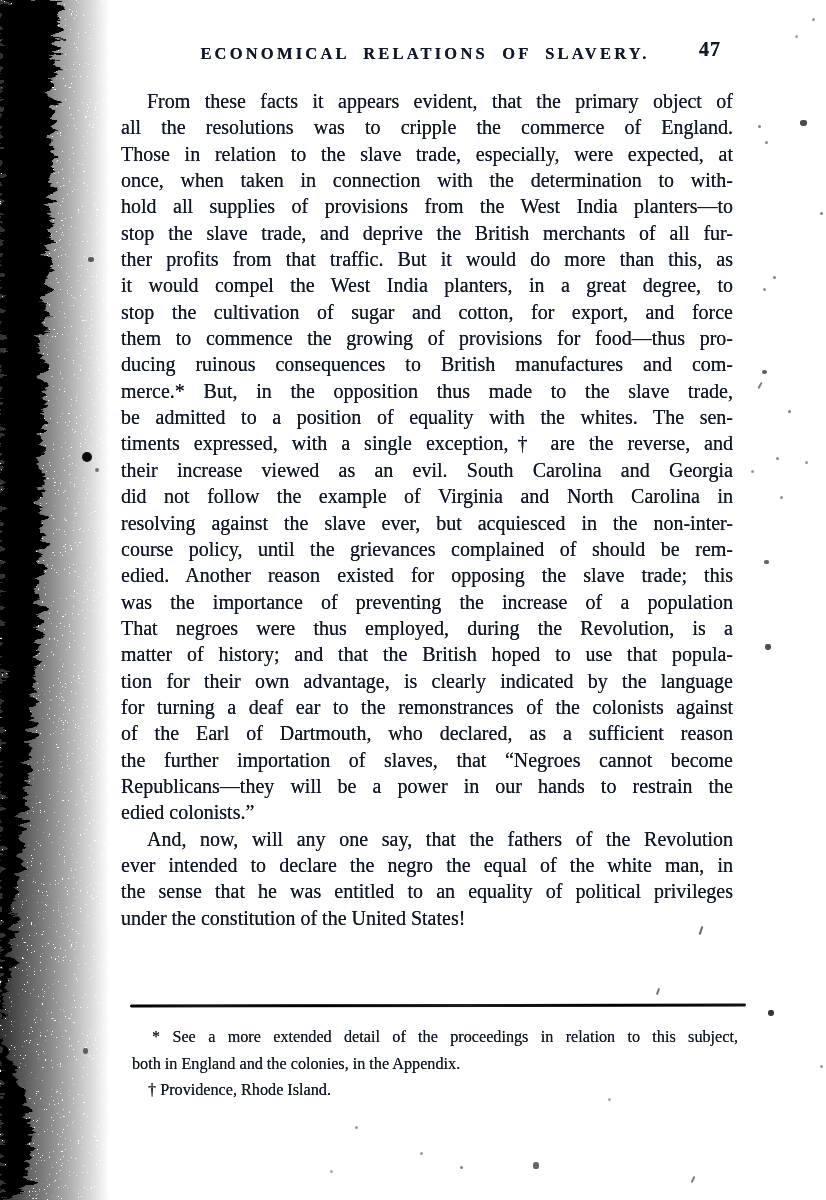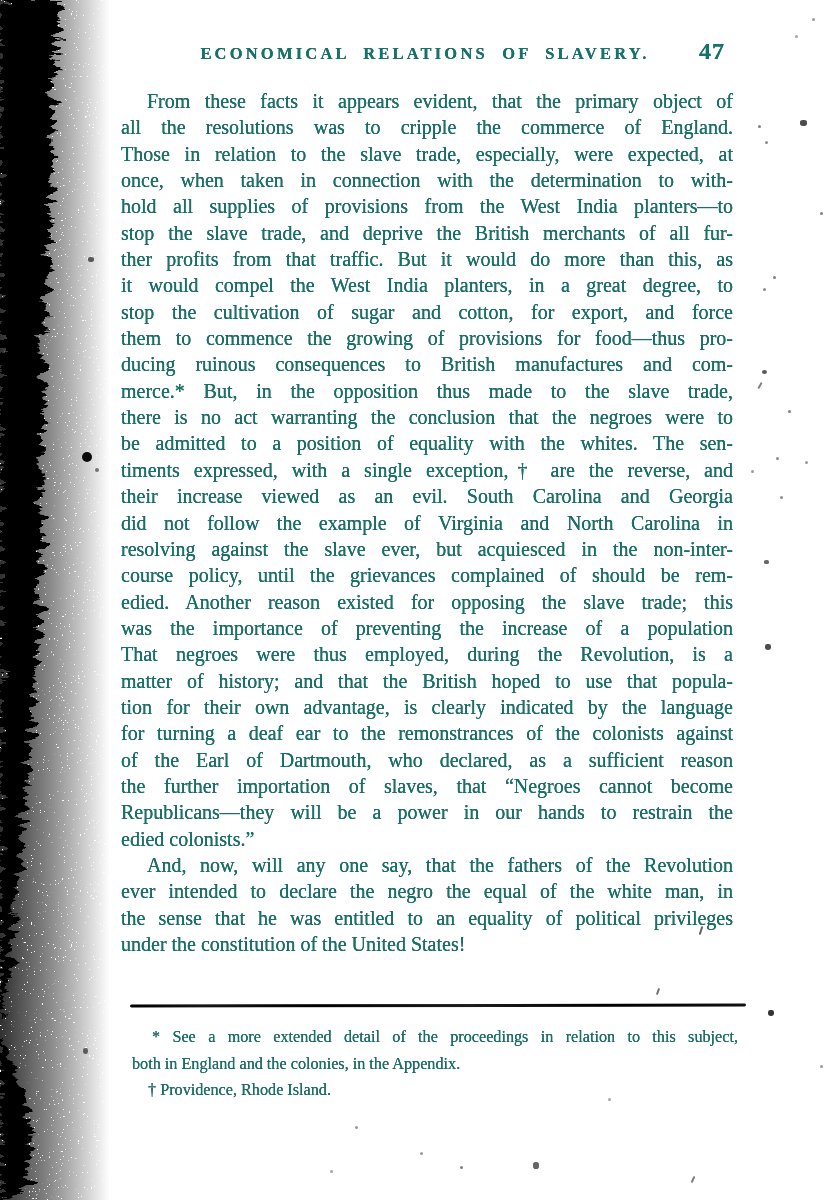--- a/index.html
+++ b/index.html
@@ -1,28 +1,28 @@
 <!DOCTYPE html>
 <html><head>
 <meta charset="utf-8">
 <style>
   html,body{margin:0;padding:0;background:#e8e8e8;}
   .page{
     position:relative;width:826px;height:1200px;background:#ffffff;
-    font-family:"Liberation Serif","DejaVu Serif",serif;color:#0f766e;
+    font-family:"Liberation Serif","DejaVu Serif",serif;color:#0f172a;
     overflow:hidden;margin:0 auto;
   }
   
   .header-title{
     position:absolute;left:155px;top:44px;width:540px;text-align:center;
     font-size:16.5px;font-weight:700;letter-spacing:3.2px;word-spacing:7px;
     text-shadow:0 0 .5px rgba(16,16,16,.8);
   }
   .page-number{
-    position:absolute;left:699px;top:38px;font-size:24px;font-weight:700;
+    position:absolute;left:699px;top:38px;font-size:20px;font-weight:700;
     letter-spacing:1px;text-shadow:0 0 .5px rgba(16,16,16,.8);
   }
   
   .body-text{
     position:absolute;left:121px;top:88px;width:612px;
     font-size:20px;line-height:26.35px;
     text-shadow:0 0 .45px rgba(16,16,16,.85);
   }
   .tline{text-align:justify;text-align-last:justify;}
   .tline.nj{text-align-last:left;}
@@ -81,21 +81,20 @@
         <div class="tline">Those in relation to the slave trade, especially, were expected, at</div>
         <div class="tline">once, when taken in connection with the determination to with-</div>
         <div class="tline">hold all supplies of provisions from the West India planters—to</div>
         <div class="tline">stop the slave trade, and deprive the British merchants of all fur-</div>
         <div class="tline">ther profits from that traffic.  But it would do more than this, as</div>
         <div class="tline">it would compel the West India planters, in a great degree, to</div>
         <div class="tline">stop the cultivation of sugar and cotton, for export, and force</div>
         <div class="tline">them to commence the growing of provisions for food—thus pro-</div>
         <div class="tline">ducing ruinous consequences to British manufactures and com-</div>
         <div class="tline">merce.*  But, in the opposition thus made to the slave trade,</div>
-        <div class="tline">there is no act warranting the conclusion that the negroes were to</div>
         <div class="tline">be admitted to a position of equality with the whites.  The sen-</div>
         <div class="tline">timents expressed, with a single exception,† are the reverse, and</div>
         <div class="tline">their increase viewed as an evil.  South Carolina and Georgia</div>
         <div class="tline">did not follow the example of Virginia and North Carolina in</div>
         <div class="tline">resolving against the slave ever, but acquiesced in the non-inter-</div>
         <div class="tline">course policy, until the grievances complained of should be rem-</div>
         <div class="tline">edied.  Another reason existed for opposing the slave trade; this</div>
         <div class="tline">was the importance of preventing the increase of a population</div>
         <div class="tline">That negroes were thus employed, during the Revolution, is a</div>
         <div class="tline">matter of history; and that the British hoped to use that popula-</div>

